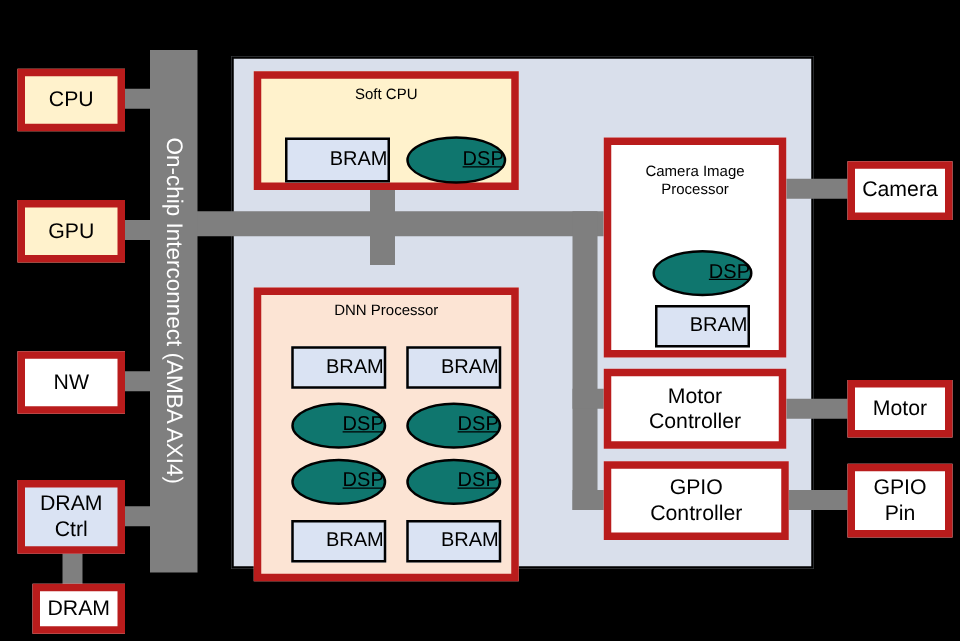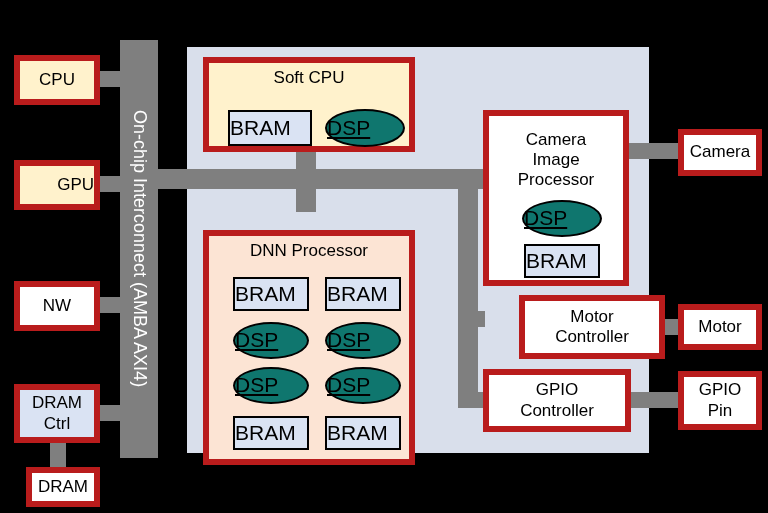--- a/index.html
+++ b/index.html
@@ -26,24 +26,24 @@
   }
   .conn{position:absolute;background:#7f7f7f;z-index:2;}
   .interconnect{
     position:absolute;left:120px;top:40px;width:38px;height:418px;
     background:#7f7f7f;z-index:2;display:flex;align-items:center;justify-content:center;
   }
   .interconnect .vtext{
     writing-mode:vertical-rl;color:#fff;font-size:18px;white-space:nowrap;
   }
   .titled{align-items:flex-start;}
-  .titled .title{display:block;width:100%;padding-top:5px;font-size:17px;}
+  .titled .title{display:block;width:100%;padding-top:5px;font-size:12px;}
   .unit{
     position:absolute;border:2px solid #000;box-sizing:border-box;
-    display:flex;align-items:center;justify-content:flex-start;font-size:21px;z-index:4;
+    display:flex;align-items:center;justify-content:flex-end;font-size:16px;z-index:4;
   }
 </style>
 </head>
 <body>
 
 <div id="stage">
 
   <div class="panel"></div>
 
   <div class="conn" style="left:100px;top:71px;width:22px;height:16px;"></div>
@@ -63,21 +63,21 @@
   <div class="conn" style="left:629px;top:319px;width:49px;height:16px;"></div>
   <div class="conn" style="left:629px;top:392px;width:49px;height:16px;"></div>
 
   <div class="interconnect">
     <span class="vtext">On-chip Interconnect (AMBA AXI4)</span>
   </div>
 
   <div class="box cream" style="left:14px;top:55px;width:86px;height:50px;">
     <span>CPU</span>
   </div>
-  <div class="box cream" style="left:14px;top:160px;width:86px;height:50px;justify-content:flex-end;">
+  <div class="box cream" style="left:14px;top:160px;width:86px;height:50px;">
     <span>GPU</span>
   </div>
   <div class="box whitebox" style="left:14px;top:281px;width:86px;height:50px;">
     <span>NW</span>
   </div>
   <div class="box blue" style="left:14px;top:384px;width:86px;height:59px;">
     <span style="display:inline-block;width:54px;">DRAM Ctrl</span>
   </div>
   <div class="box whitebox" style="left:26px;top:467px;width:74px;height:40px;text-align:right;">
     <span>DRAM</span>
@@ -126,21 +126,21 @@
       <span style="display:inline-block;width:84px;">Camera Image Processor</span>
     </span>
     <div class="unit green" style="left:33px;top:84px;width:80px;height:37px;">
       <span>DSP</span>
     </div>
     <div class="unit blue" style="left:35px;top:128px;width:76px;height:34px;">
       <span>BRAM</span>
     </div>
   </div>
 
-  <div class="box whitebox" style="left:483px;top:295px;width:146px;height:64px;margin-left:36px;">
+  <div class="box whitebox" style="left:483px;top:295px;width:146px;height:64px;">
     <span style="display:inline-block;width:92px;">Motor Controller</span>
   </div>
 
   <div class="box whitebox" style="left:483px;top:369px;width:148px;height:63px;">
     <span style="display:inline-block;width:92px;">GPIO Controller</span>
   </div>
 
   <div class="box whitebox" style="left:678px;top:129px;width:84px;height:47px;">
     <span>Camera</span>
   </div>

